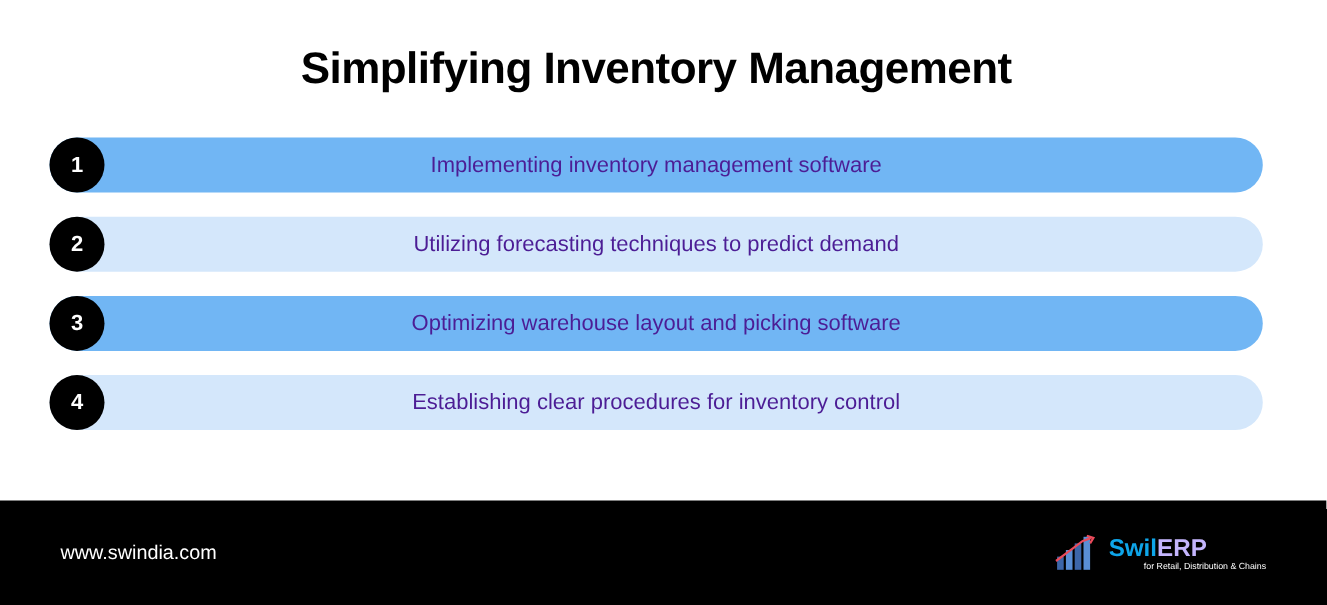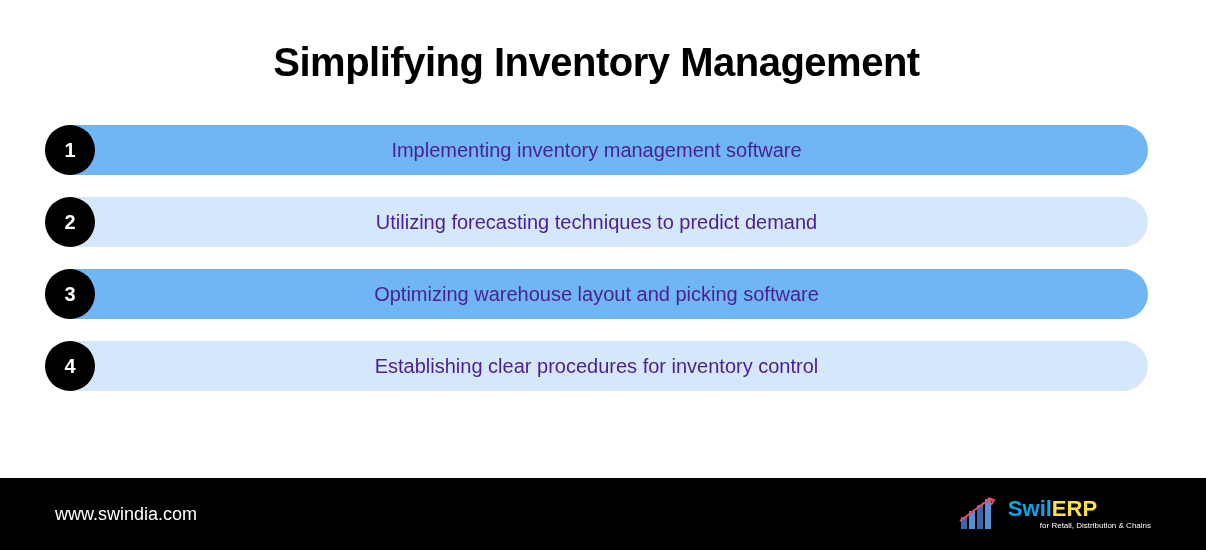--- a/index.html
+++ b/index.html
@@ -34,33 +34,33 @@
     flex-shrink: 0;
   }
   .row-text {
     flex: 1;
     text-align: center;
     font-size: 20px;
     color: #4c1d95;
     padding-right: 50px;
   }
   .footer {
-    height: 72px;
+    height: 95px;
     background: #000;
     display: flex;
     align-items: center;
     justify-content: space-between;
     padding: 0 55px;
   }
   .url { color: #fff; font-size: 18px; }
   .logo { display: flex; align-items: center; gap: 6px; }
   .logo-text { display: flex; flex-direction: column; line-height: 1; }
   .logo-main { font-size: 22px; font-weight: 700; }
   .logo-main .s1 { color: #0ea5e9; }
-  .logo-main .s2 { color: #fde047; }
+  .logo-main .s2 { color: #c4b5fd; }
   .logo-sub { font-size: 8px; color: #fff; margin-top: 2px; padding-left: 32px; }
   .logo-icon { width: 44px; height: 34px; }
 </style>
 </head>
 <body>
 
 <div class="wrap">
   <div class="content">
     <h1 class="title">Simplifying Inventory Management</h1>
     <div class="rows">

